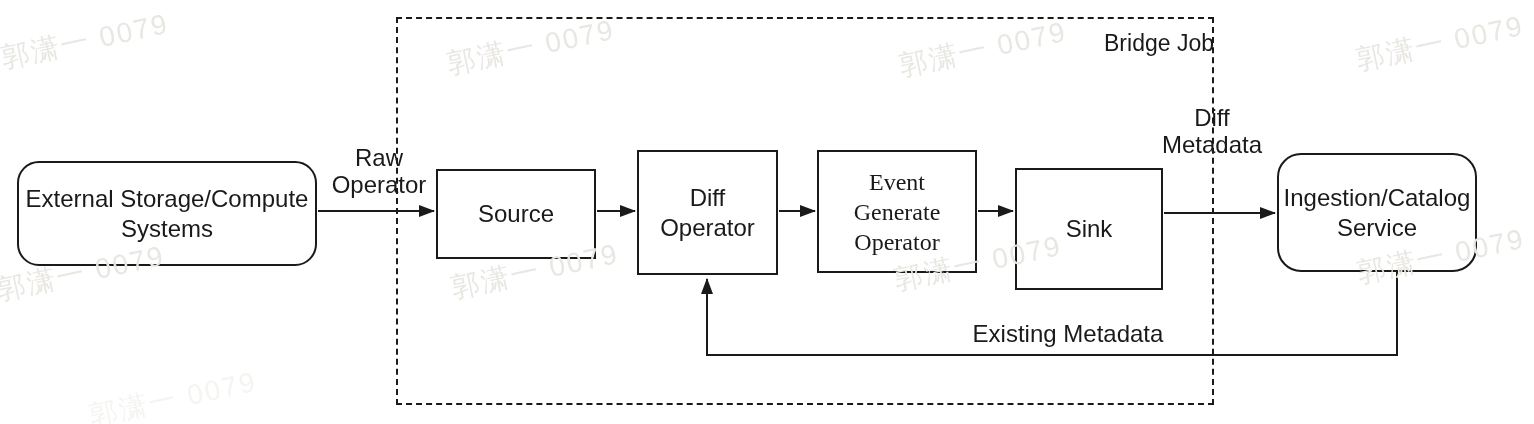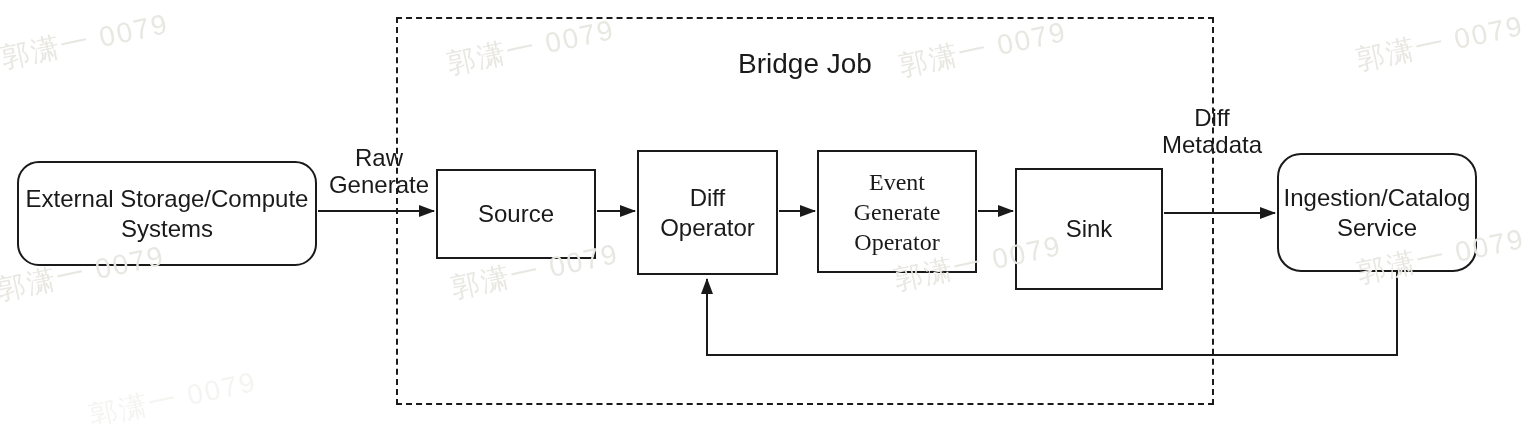--- a/index.html
+++ b/index.html
@@ -46,24 +46,24 @@
   
   .group-box {
     position: absolute;
     left: 396px; top: 17px;
     width: 818px; height: 388px;
     border: 2px dashed var(--stroke);
     z-index: 1;
   }
   .group-title {
     position: absolute;
-    left: 396px; top: 48px;
+    left: 396px; top: 30px;
     width: 818px;
-    text-align: center;
-    font-size: 28px;
+    text-align: right;
+    font-size: 23px;
     color: var(--stroke);
     z-index: 2;
   }
 
   
   svg.connectors {
     position: absolute;
     left: 0; top: 0;
     z-index: 3;
     pointer-events: none;
@@ -156,23 +156,24 @@
     </defs>
     <line x1="318" y1="211" x2="434" y2="211" marker-end="url(#arrow)"></line>
     <line x1="597" y1="211" x2="635" y2="211" marker-end="url(#arrow)"></line>
     <line x1="779" y1="211" x2="815" y2="211" marker-end="url(#arrow)"></line>
     <line x1="978" y1="211" x2="1013" y2="211" marker-end="url(#arrow)"></line>
     <line x1="1164" y1="213" x2="1275" y2="213" marker-end="url(#arrow)"></line>
     <path d="M1397,272 L1397,355 L707,355 L707,279" marker-end="url(#arrow)"></path>
   </svg>
 
   <div class="edge-label label-raw">Raw
-Generate</div>
+Operator</div>
   <div class="edge-label label-diffmeta">Diff
 Metadata</div>
+  <div class="edge-label label-existing">Existing Metadata</div>
 
   <div class="watermark wm-1">郭潇一 0079</div>
   <div class="watermark wm-2">郭潇一 0079</div>
   <div class="watermark wm-3">郭潇一 0079</div>
   <div class="watermark wm-4">郭潇一 0079</div>
   <div class="watermark wm-5">郭潇一 0079</div>
   <div class="watermark wm-6">郭潇一 0079</div>
   <div class="watermark wm-7">郭潇一 0079</div>
   <div class="watermark wm-8">郭潇一 0079</div>
   <div class="watermark wm-9">郭潇一 0079</div>

